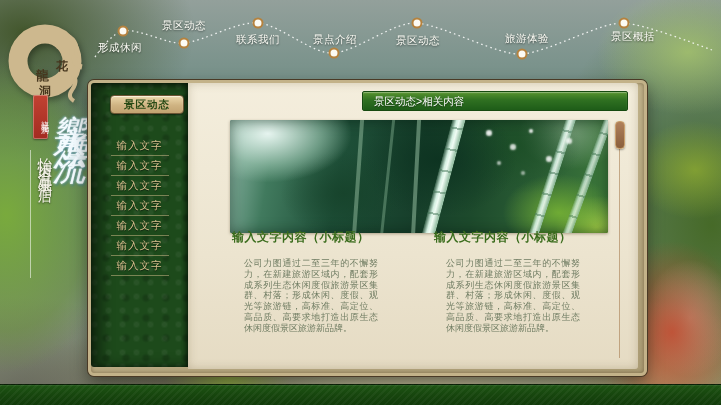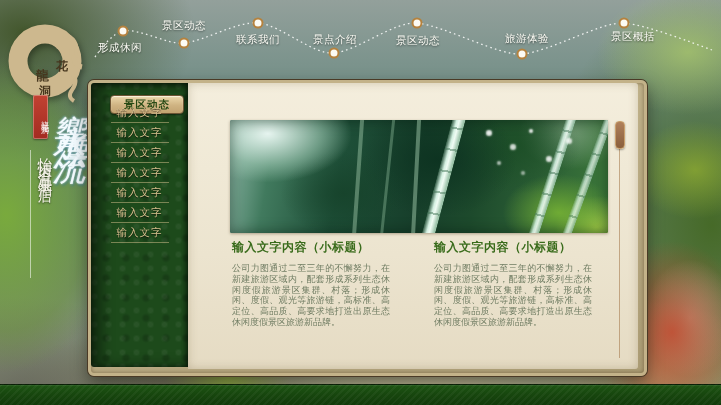--- a/index.html
+++ b/index.html
@@ -45,21 +45,21 @@
   #sidebar{position:absolute;left:0;top:0;width:97px;height:284px;background-color:#1d4a1b;
     background-image:radial-gradient(circle at 25% 25%, rgba(255,255,255,.05) 2px, transparent 4px),
       radial-gradient(circle at 75% 75%, rgba(0,0,0,.18) 2px, transparent 5px);
     background-size:14px 14px,20px 20px;
     box-shadow:inset 10px 0 14px rgba(0,0,0,.45), inset -2px 0 4px rgba(0,0,0,.4), inset 0 3px 6px rgba(0,0,0,.4);
     border-radius:3px 0 0 3px;}
   #sidebar-header{position:absolute;left:19px;top:12px;width:72px;height:17px;
     background:linear-gradient(180deg,#ecd9ac,#cfb382 55%,#c2a371);
     border:1px solid #6d5534;border-radius:4px;box-shadow:inset 0 1px 1px rgba(255,250,235,.8), 0 1px 2px rgba(0,0,0,.5);
     color:#274a15;font-size:10.5px;font-weight:bold;text-align:center;line-height:17px;letter-spacing:1px;cursor:pointer;}
-  #menu{position:absolute;left:0;top:20px;width:97px;list-style:none;margin:0;padding:0;}
+  #menu{position:absolute;left:0;top:53px;width:97px;list-style:none;margin:0;padding:0;}
   #menu li{width:58px;margin:0 auto;padding:3px 0 2px;text-align:center;
     color:#d8bf8e;font-size:10.5px;letter-spacing:1px;border-bottom:1px solid rgba(216,191,142,.5);
     text-shadow:0 1px 1px rgba(0,0,0,.6);cursor:pointer;}
   #main{position:absolute;left:97px;top:0;width:450px;height:286px;
     background:linear-gradient(180deg,#f4eedd 0%,#ece4cf 60%,#e5dbc3 100%);
     box-shadow:inset 0 0 10px rgba(120,100,60,.3);border-radius:0 3px 3px 0;}
   #breadcrumb{position:absolute;left:271px;top:8px;width:266px;height:20px;
     background:linear-gradient(180deg,#58942f 0%,#2f7021 45%,#1e5c18 100%);
     border:1px solid #164a10;border-radius:2px;box-shadow:inset 0 1px 1px rgba(255,255,255,.35);
     color:#fff;font-size:10.5px;line-height:19px;padding-left:11px;box-sizing:border-box;
@@ -73,23 +73,23 @@
       radial-gradient(90px 70px at 76% 22%, rgba(28,78,38,.85), transparent 70%),
       radial-gradient(80px 55px at 87% 82%, rgba(118,178,52,.9), transparent 70%),
       radial-gradient(60px 45px at 97% 95%, rgba(165,205,72,.95), transparent 70%),
       radial-gradient(80px 55px at 90% 12%, rgba(225,238,222,.35), transparent 65%),
       linear-gradient(100deg,#8fb8a8 0%,#417a5e 12%,#1e4f38 30%,#173f2b 50%,#1d4a2c 65%,#2d6136 82%,#3d7a3a 100%);
     box-shadow:inset 0 0 14px rgba(0,20,10,.5), 0 1px 3px rgba(80,60,30,.4);}
   .stalk{position:absolute;border-radius:6px;
     background-image:repeating-linear-gradient(175deg, transparent 0 20px, rgba(70,120,90,.5) 20px 22px),
       linear-gradient(90deg, rgba(110,160,130,.25), #d4f0e1 35%, #f0fcf4 55%, #9cc4aa 90%);}
   
-  .col{position:absolute;top:156px;width:158px;font-family:Liberation Serif, serif;}
+  .col{position:absolute;top:146px;width:158px;font-family:Liberation Serif, serif;}
   .col h3{margin:0 0 7px;font-size:12px;font-weight:bold;color:#3a6c1c;letter-spacing:.5px;}
-  .col p{margin:0;font-size:9px;line-height:1.2;color:#6f7c62;text-align:justify;}
+  .col p{margin:12px;font-size:9px;line-height:1.2;color:#6f7c62;text-align:justify;}
   
   #scroll-track{position:absolute;left:528px;top:38px;width:1px;height:237px;background:rgba(160,115,70,.55);cursor:pointer;}
   #scroll-thumb{position:absolute;left:524px;top:38px;width:8px;height:26px;border-radius:4px;
     background:linear-gradient(180deg,#b0805a,#8a5f3d);border:1px solid #c9a briefly;}
   #scroll-thumb{border:1px solid #c9a06c;box-shadow:0 1px 2px rgba(0,0,0,.35);cursor:pointer;}
   
   #bottom-bar{position:absolute;left:0;top:384px;width:721px;height:21px;
     background-image:repeating-linear-gradient(135deg, rgba(255,255,255,.04) 0 2px, transparent 2px 5px),
       linear-gradient(180deg,#1d5413 0%,#17460e 45%,#113a0a 100%);
     border-top:1px solid rgba(0,0,0,.45);box-shadow:inset 0 1px 1px rgba(255,255,255,.08);}
@@ -149,20 +149,21 @@
         <li>输入文字</li>
         <li>输入文字</li>
         <li>输入文字</li>
         <li>输入文字</li>
         <li>输入文字</li>
       </ul>
     </div>
 
     <div id="main"></div>
 
+    <div id="breadcrumb">景区动态&gt;相关内容</div>
 
     <div id="photo">
       <div class="stalk" style="left:126px;top:-4px;width:3.5px;height:125px;transform:rotate(4deg);background:rgba(150,190,160,.5);"></div>
       <div class="stalk" style="left:156px;top:-4px;width:3px;height:125px;transform:rotate(6deg);background:rgba(130,175,145,.45);"></div>
       <div class="stalk" style="left:184px;top:-4px;width:4px;height:125px;transform:rotate(3deg);background:rgba(160,200,170,.5);"></div>
       <div class="stalk" style="left:206px;top:-14px;width:13px;height:150px;transform:rotate(15deg);"></div>
       <div class="stalk" style="left:316px;top:-12px;width:10px;height:145px;transform:rotate(18deg);opacity:.9;"></div>
       <div class="stalk" style="left:352px;top:-10px;width:9px;height:140px;transform:rotate(20deg);opacity:.75;"></div>
       <div style="position:absolute;left:0;top:0;width:2px;height:2px;border-radius:50%;background:transparent;
         box-shadow:258px 12px 2px 2px rgba(255,255,255,.9),282px 26px 2px 2px rgba(255,255,255,.8),

